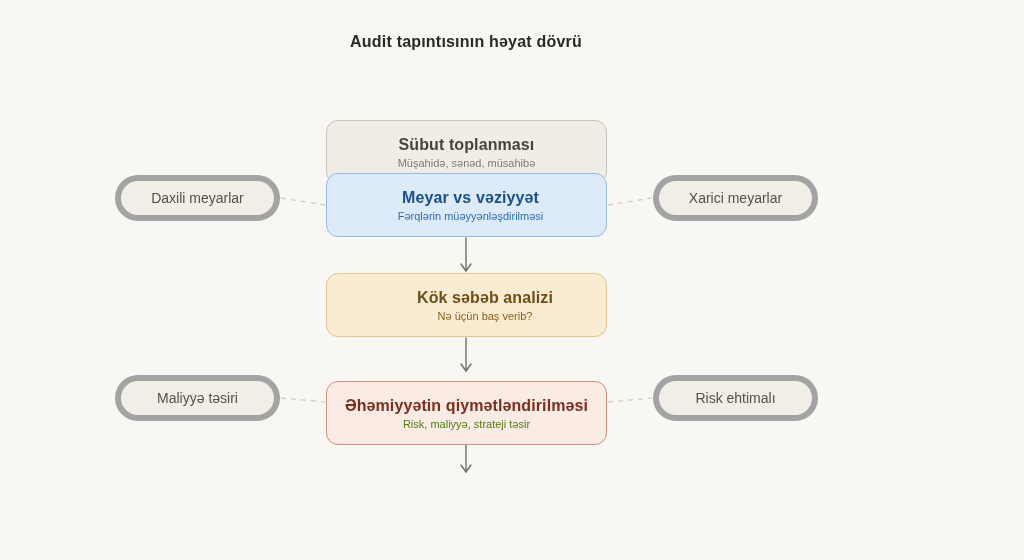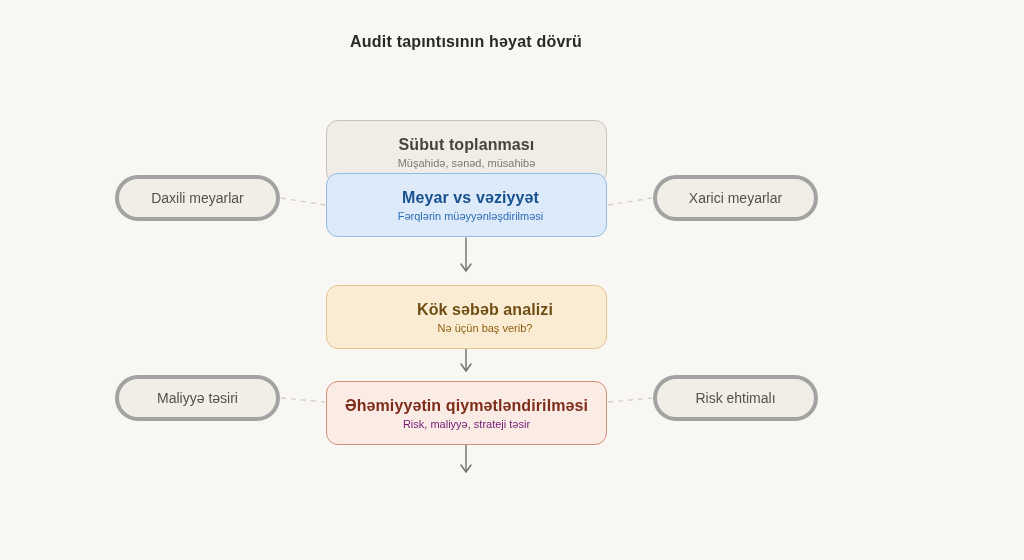--- a/index.html
+++ b/index.html
@@ -38,51 +38,51 @@
     flex-direction: column;
     align-items: center;
     justify-content: center;
     gap: 3px;
   }
   .step .t { font-size: 16px; font-weight: 600; letter-spacing: 0.1px; }
   .step .s { font-size: 11px; font-weight: 400; }
 
   .pos-1 { top: 72px; margin-top: 48px; }
   .pos-2 { top: 173px; padding-left: 8px; }
-  .pos-3 { top: 285px; padding-left: 37px; }
+  .pos-3 { top: 273px; padding-left: 37px; }
   .pos-4 { top: 373px; margin-top: 8px; }
   .pos-5 { top: 474px; }
 
   .v-neutral { background: #EFEDE5; border-color: #C6C3B7; }
   .v-neutral .t { color: #45443E; }
   .v-neutral .s { color: #7C7A70; }
 
   .v-blue { background: #DCEAF9; border-color: #93BBE6; }
   .v-blue .t { color: #17518F; }
   .v-blue .s { color: #2D6CB5; font-weight: 500; }
 
   .v-amber { background: #FAECD3; border-color: #E5C48F; }
   .v-amber .t { color: #6F4D14; }
   .v-amber .s { color: #8F5E10; }
 
   .v-red { background: #FBEBE5; border-color: #D68E79; }
   .v-red .t { color: #7E2D1A; }
-  .v-red .s { color: #701a75; }
+  .v-red .s { color: #4d7c0f; }
 
   .v-green { background: #DCF2E6; border-color: #5FA98A; }
   .v-green .t { color: #1A6B4B; }
   .v-green .s { color: #1F7C57; }
 
   .pill {
     position: absolute;
     width: 165px;
     height: 46px;
     box-sizing: border-box;
     background: #F0EEE6;
-    border: 4px solid #a3a3a3;
+    border: 6px solid #a3a3a3;
     border-radius: 24px;
     display: flex;
     align-items: center;
     justify-content: center;
     font-size: 14px;
     color: #52514B;
   }
   .pill-left  { left: 115px; }
   .pill-right { left: 653px; }
   .pill-row-1 { top: 175px; }

